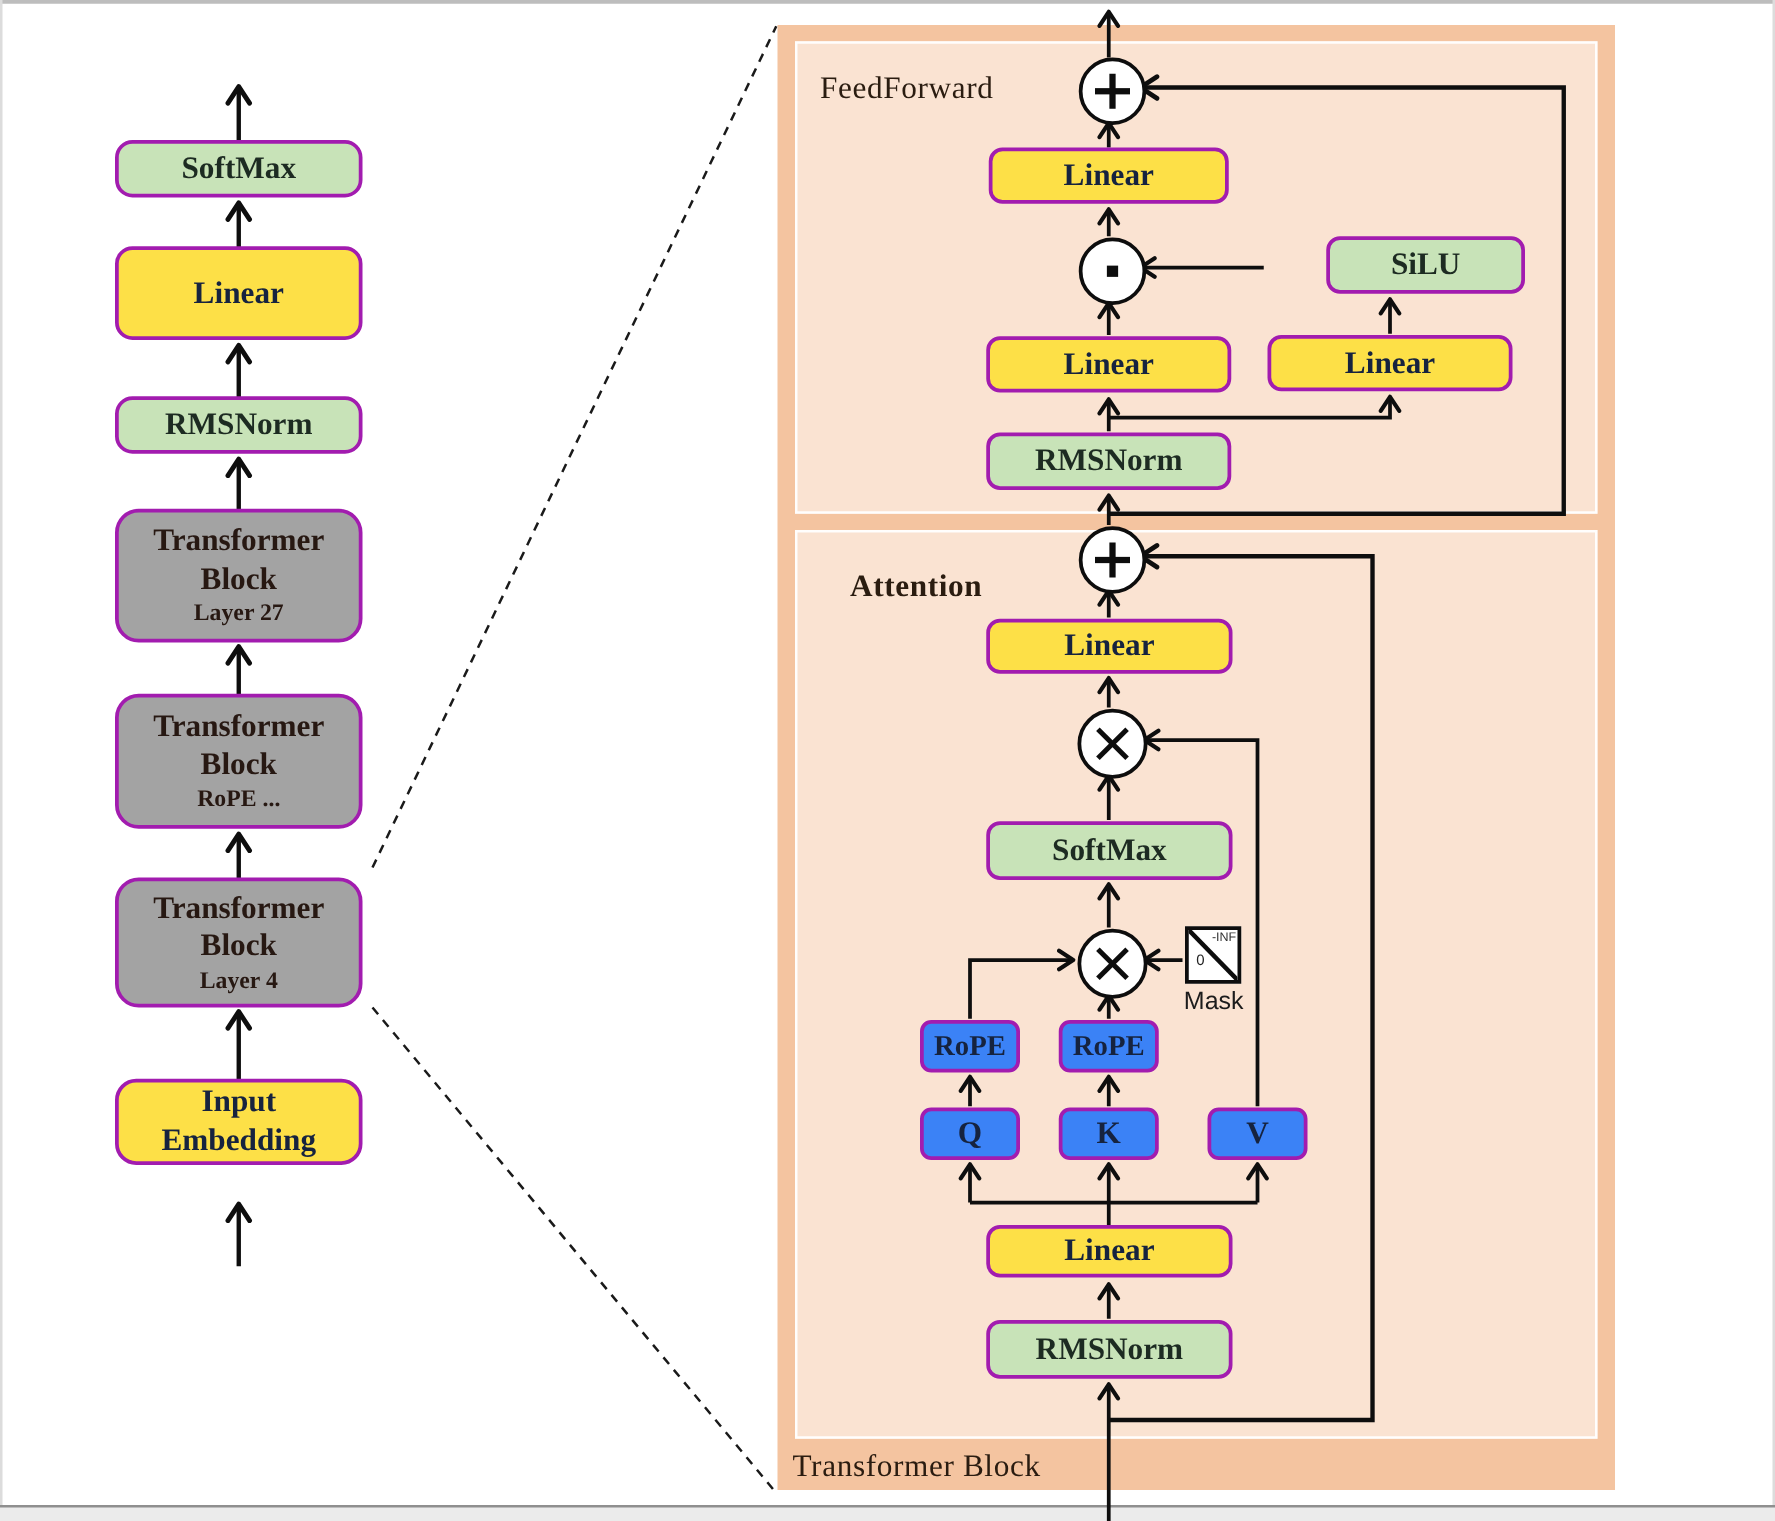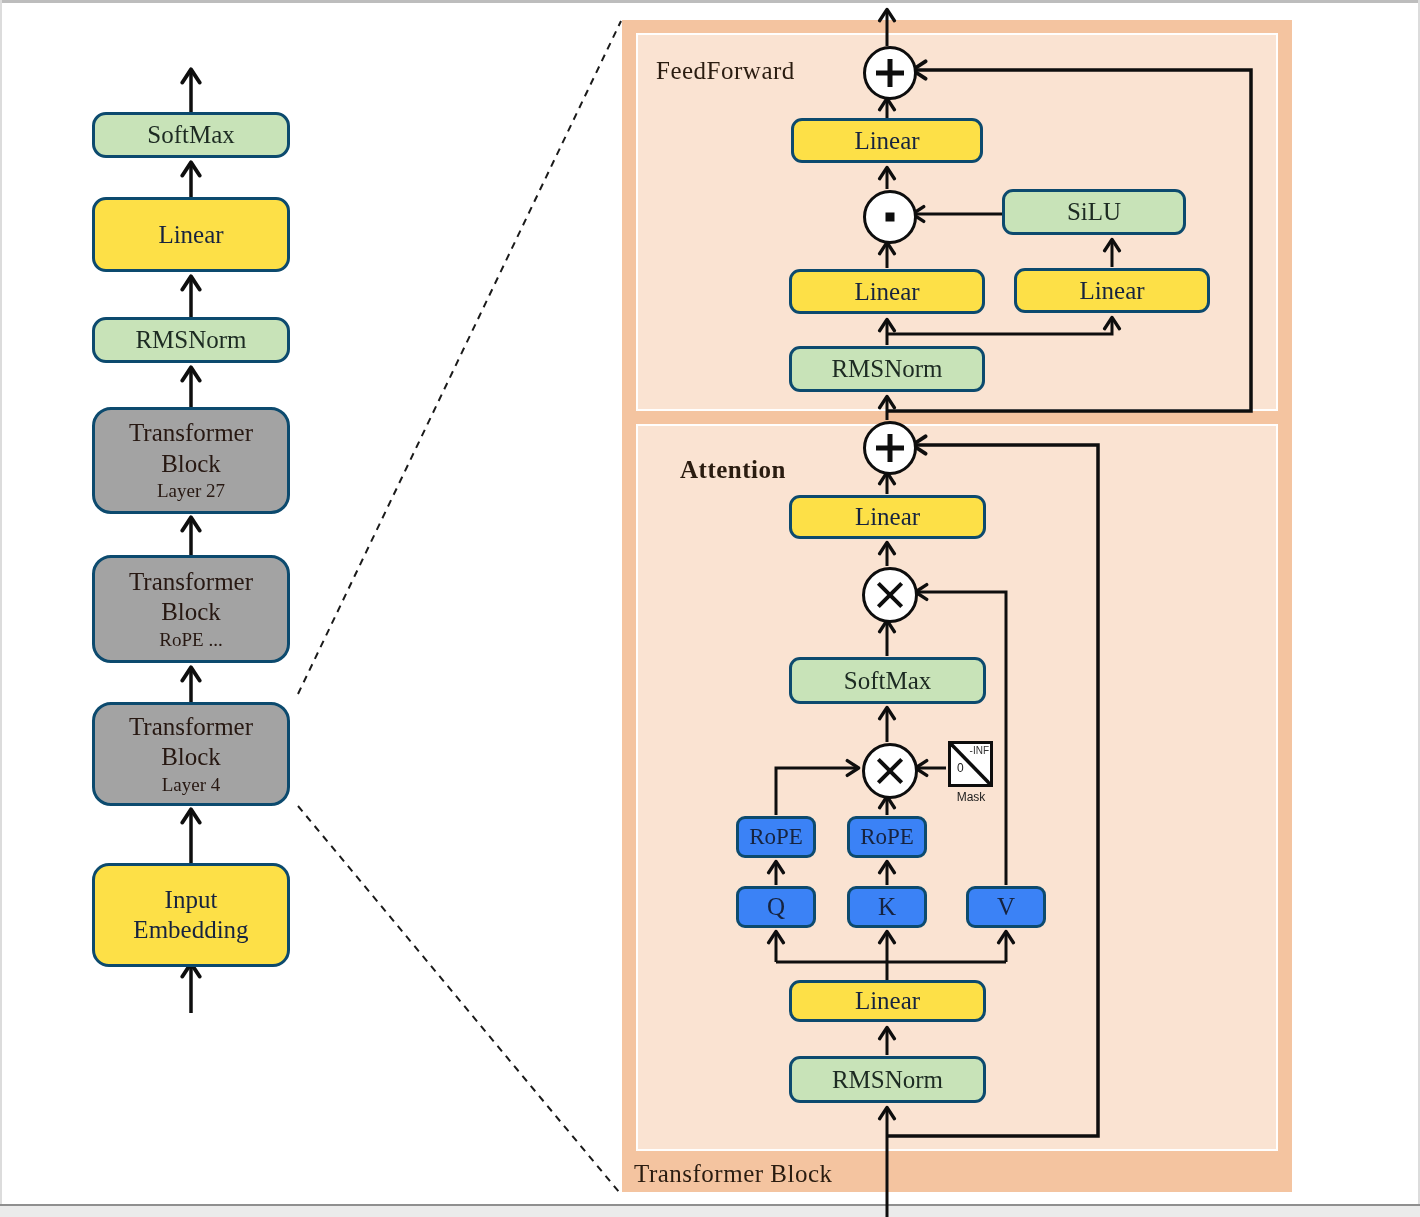--- a/index.html
+++ b/index.html
@@ -19,23 +19,23 @@
   .panel-attn{left:636px;top:424px;width:642px;height:727px;}
   .panel-label{position:absolute;z-index:4;font-size:25px;color:#2a1c10;letter-spacing:.5px;text-align:center;}
 
   
   svg.wires{position:absolute;left:0;top:0;z-index:2;}
   .wire{stroke:#0e0e0e;stroke-width:3;fill:none;}
   .wire-thick{stroke:#0e0e0e;stroke-width:3.5;fill:none;}
   .dashed{stroke:#1a1a1a;stroke-width:2;stroke-dasharray:7 6;fill:none;}
 
   
-  .box{position:absolute;z-index:3;border:3px solid #0c4a6e;box-sizing:border-box;
+  .box{position:absolute;z-index:3;border:3px solid #a21caf;box-sizing:border-box;
        display:flex;align-items:center;justify-content:center;flex-direction:column;
-       font-size:25px;color:#16233f;}
+       font-size:25px;color:#16233f;font-weight:bold;}
   .green{background:#c8e3b8;border-radius:11px;color:#1d2b22;}
   .blue{background:#fde047;border-radius:11px;}
   .blue2{background:#3b82f6;border-radius:9px;}
   .orange{background:#a3a3a3;border-radius:19px;color:#271812;}
   .round14{border-radius:14px;}
   .tb-line{line-height:1.22;}
   .tb-sub{font-size:19px;line-height:1.25;}
 
   
   .op{position:absolute;z-index:3;background:#fff;border:3px solid #0d0d0d;border-radius:50%;}
@@ -50,21 +50,21 @@
   .op-mul::before{transform:translate(-50%,-50%) rotate(45deg);}
   .op-mul::after{transform:translate(-50%,-50%) rotate(-45deg);}
 
   
   .mask-box{position:absolute;left:948px;top:741px;width:45px;height:46px;background:#fff;
             border:3px solid #0d0d0d;box-sizing:border-box;z-index:3;}
   .mask-box svg{position:absolute;left:0;top:0;width:100%;height:100%;}
   .mask-zero{position:absolute;left:6px;top:17px;font-family:"Liberation Sans",sans-serif;font-size:12px;color:#222;}
   .mask-inf{position:absolute;right:1px;top:1px;font-family:"Liberation Sans",sans-serif;font-size:10px;color:#333;}
   .mask-label{position:absolute;left:936px;top:790px;width:70px;text-align:center;z-index:3;
-              font-family:"Liberation Sans",sans-serif;font-size:12px;color:#1c1c1c;}
+              font-family:"Liberation Sans",sans-serif;font-size:20px;color:#1c1c1c;}
 </style>
 </head>
 <body>
 
 <div class="screen">
 
   <div class="chrome-top"></div>
   <div class="chrome-left"></div>
   <div class="chrome-right"></div>
 
@@ -139,35 +139,35 @@
   <div class="box orange" style="left:92px;top:555px;width:198px;height:108px;">
     <div class="tb-line">Transformer</div>
     <div class="tb-line">Block</div>
     <div class="tb-sub">RoPE ...</div>
   </div>
   <div class="box orange" style="left:92px;top:702px;width:198px;height:104px;">
     <div class="tb-line">Transformer</div>
     <div class="tb-line">Block</div>
     <div class="tb-sub">Layer 4</div>
   </div>
-  <div class="box blue" style="left:92px;top:863px;width:198px;height:104px;border-radius:17px;">
+  <div class="box blue" style="left:92px;top:863px;width:198px;height:69px;border-radius:17px;">
     <div class="tb-line">Input</div>
     <div class="tb-line">Embedding</div>
   </div>
 
   <div class="panel-label" style="left:656px;top:57px;">FeedForward</div>
   <div class="panel-label" style="left:680px;top:456px;font-weight:bold;">Attention</div>
   <div class="panel-label" style="left:634px;top:1160px;">Transformer Block</div>
 
   <div class="op op-plus" style="left:863px;top:46px;"></div>
   <div class="box blue" style="left:791px;top:118px;width:192px;height:45px;">
     <span>Linear</span>
   </div>
   <div class="op op-dot" style="left:863px;top:190px;"></div>
-  <div class="box green" style="left:1002px;top:189px;width:184px;height:46px;">
+  <div class="box green" style="left:1061px;top:189px;width:159px;height:46px;">
     <span>SiLU</span>
   </div>
   <div class="box blue" style="left:789px;top:269px;width:196px;height:45px;">
     <span>Linear</span>
   </div>
   <div class="box blue" style="left:1014px;top:268px;width:196px;height:45px;">
     <span>Linear</span>
   </div>
   <div class="box green" style="left:789px;top:346px;width:196px;height:46px;">
     <span>RMSNorm</span>

